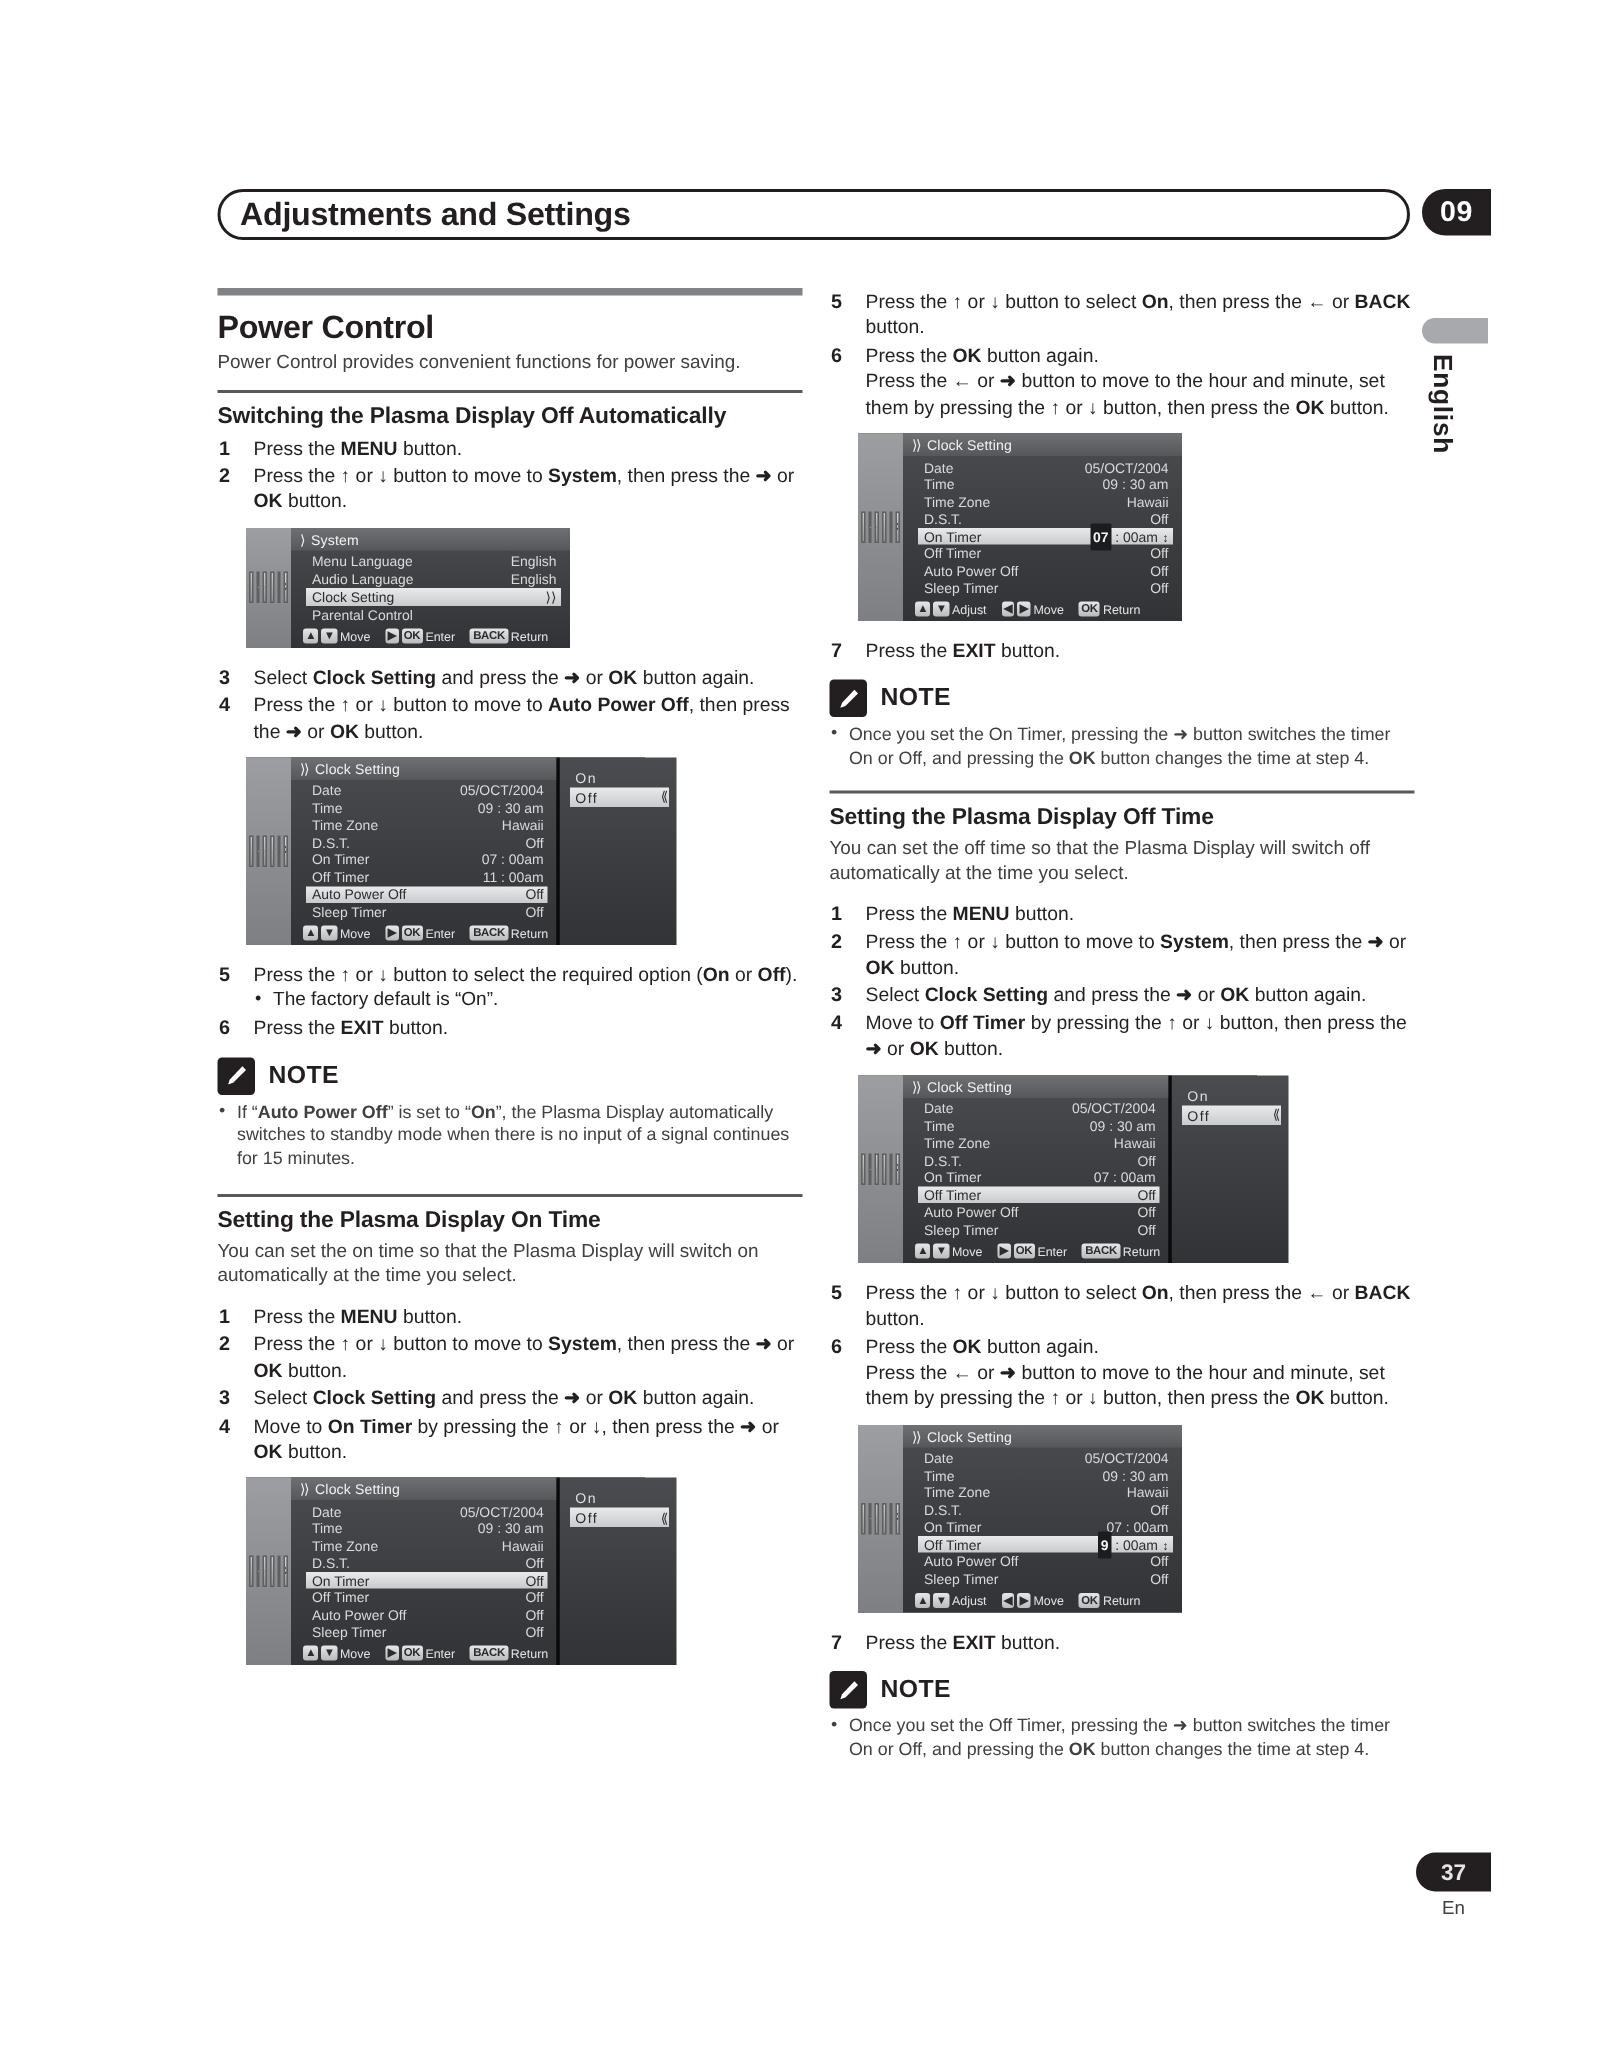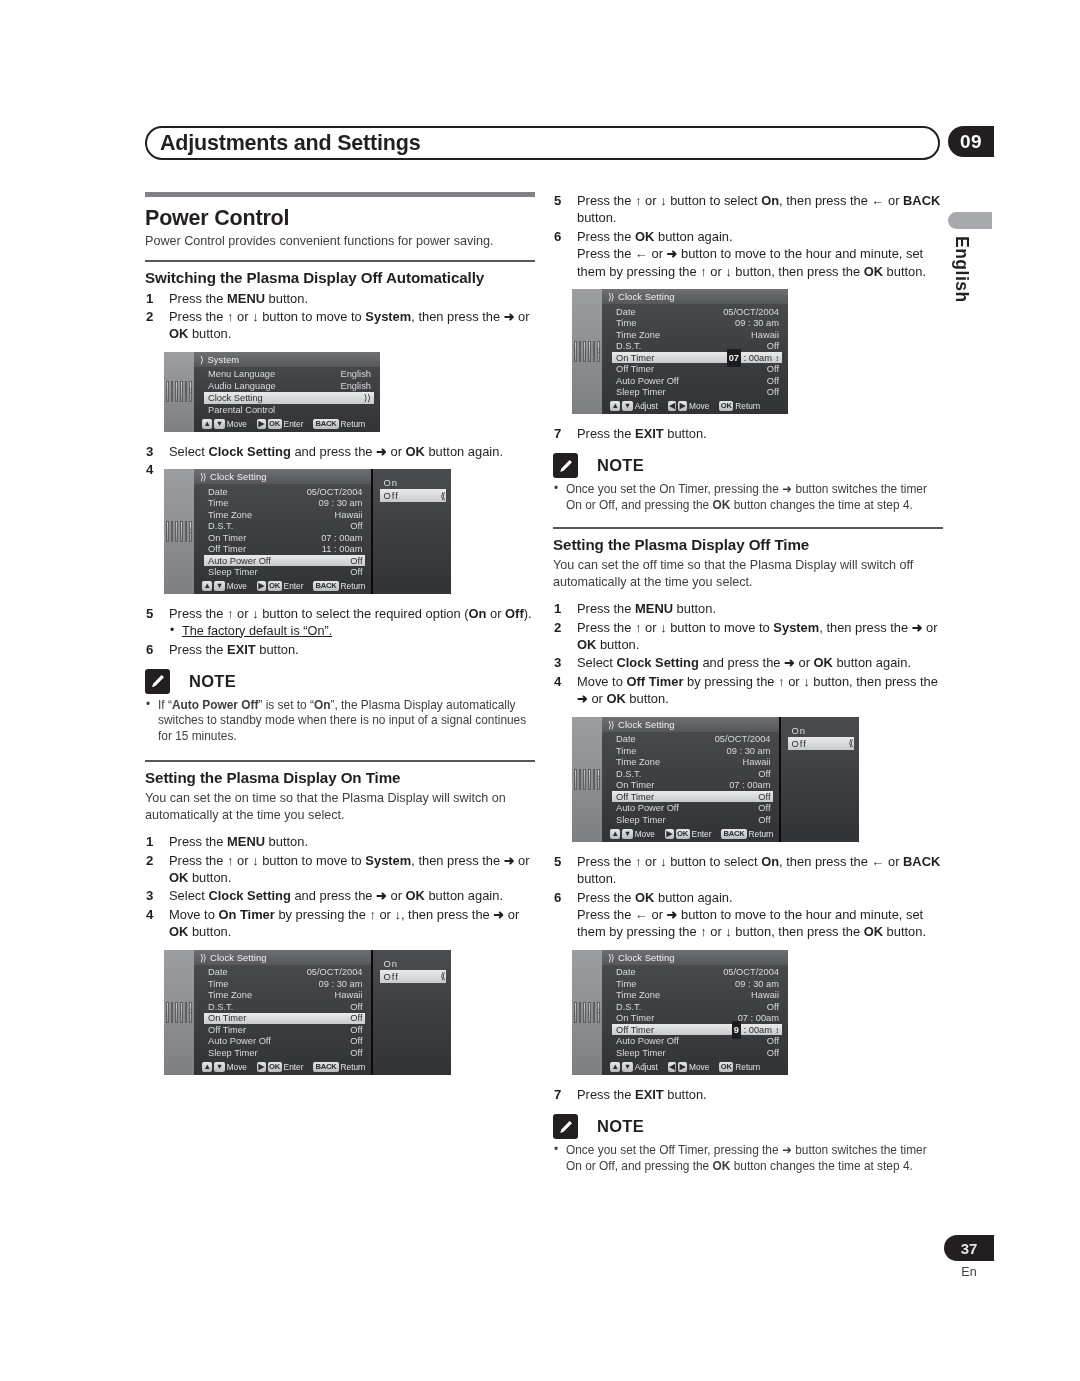--- a/index.html
+++ b/index.html
@@ -92,21 +92,21 @@
   ul.subdots li {
     position:relative; padding-left:13px;
     font-size:12.7px; line-height:17px;
   }
   ul.subdots li:before {
     content:"\2022"; position:absolute; left:1px; top:-1px; font-size:12px;
   }
 
   
   .note-head {
-    display:flex; align-items:center; gap:19px;
+    display:flex; align-items:center; gap:9px;
     margin:11px 0 4px 0;
   }
   .note-badge {
     width:25px; height:25px; background:#231f20;
     border-radius:3px; position:relative;
     display:flex; align-items:center; justify-content:center;
   }
   .note-badge svg { display:block; }
   .note-label { font-size:16.5px; font-weight:bold; letter-spacing:0.3px; }
   .note-body { margin:0; padding:0; list-style:none; }
@@ -345,21 +345,21 @@
                 <span class="key">BACK</span>
                 <span>Return</span>
               </span>
             </div>
           </div>
         </div>
       </div>
 
     <ol class="steps" id="L1-steps-b">
         <li><span class="num">3</span><span>Select <b>Clock Setting</b> and press the <b>➜</b> or <b>OK</b> button again.</span></li>
-        <li><span class="num">4</span></li>
+        <li><span class="num">4</span><span>Press the <b>↑</b> or <b>↓</b> button to move to <b>Auto Power Off</b>, then press the <b>➜</b> or <b>OK</b> button.</span></li>
       </ol>
 
     <div id="osd-slot-1">
         <div class="osd" style="width: 266px;">
           <div class="osd-rail">
             <div class="osd-ico">
               <svg width="20" height="15" viewBox="0 0 20 15">
                 <g fill="none" stroke="#45474a" stroke-width="1">
                   <path d="M1 7 L9 2"></path>
                   <path d="M2 9 L10 4"></path>
@@ -462,21 +462,21 @@
             <div class="side-opt sel">
               <span>Off</span>
               <span class="lchev">⟨⟨</span>
             </div>
           </div>
         </div>
       </div>
 
     <ol class="steps" id="L1-steps-c">
         <li><span class="num">5</span><span>Press the <b>↑</b> or <b>↓</b> button to select the required option (<b>On</b> or <b>Off</b>).</span><ul class="subdots">
-            <li style="text-decoration: underline;">The factory default is “On”.</li>
+            <li style="">The factory default is “On”.</li>
           </ul></li>
         <li><span class="num">6</span><span>Press the <b>EXIT</b> button.</span></li>
       </ol>
 
     <div class="note-head">
       <span class="note-badge">
         <svg width="16" height="16" viewBox="0 0 16 16" aria-hidden="true">
           <path d="M11.6 1.9 L14 4.3 L5.6 12.7 L2.2 13.9 L3.4 10.5 Z" fill="#ffffff"></path>
           <path d="M3.4 10.5 L5.6 12.7 L2.2 13.9 Z" fill="#ffffff"></path>
         </svg>

